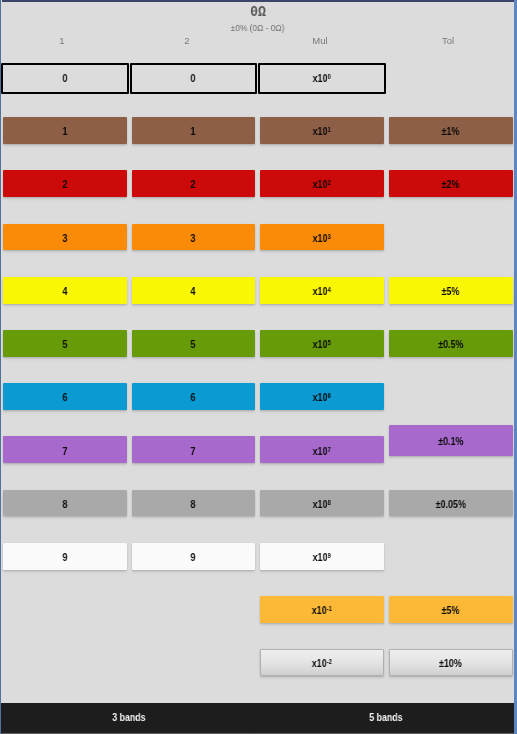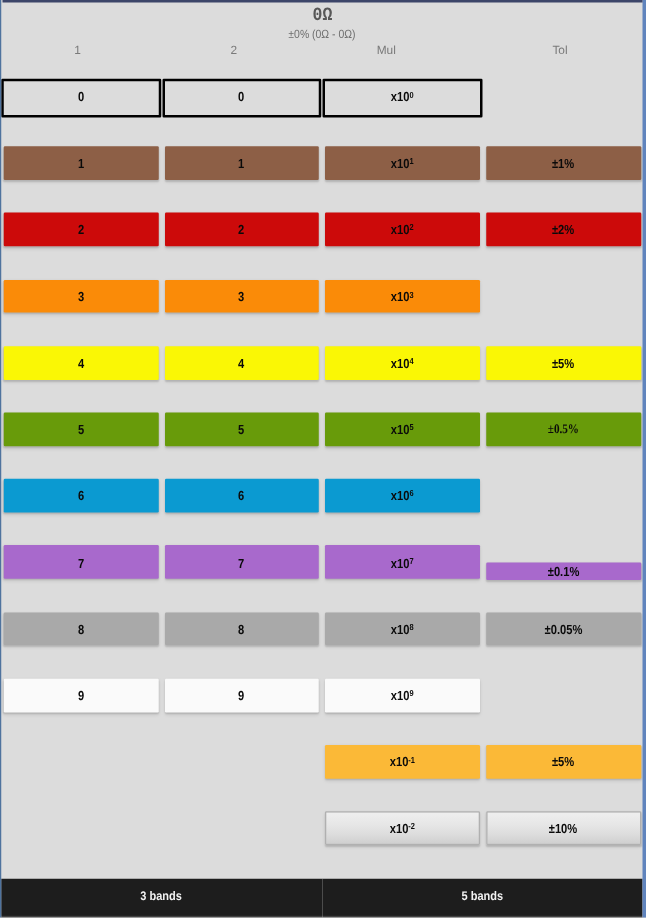--- a/index.html
+++ b/index.html
@@ -105,21 +105,21 @@
   <div class="edge-bottom"></div>
 
   <div class="content">
     <div class="hdr">
       <div class="hdr-title"><span>0Ω</span></div>
       <div class="hdr-sub"><span>±0% (0Ω - 0Ω)</span></div>
     </div>
     <div class="colhdrs" id="colhdrs">
         <div class="colhdr" style="left: 21.8px; width: 80px;">1</div>
         <div class="colhdr" style="left: 146.8px; width: 80px;">2</div>
-        <div class="colhdr" style="left: 269px; width: 80px;">Mul</div>
+        <div class="colhdr" style="left: 280px; width: 80px;">Mul</div>
         <div class="colhdr" style="left: 408.4px; width: 80px; text-align: center;">Tol</div>
       </div>
     <div class="grid" id="grid">
         <div class="cell sel" style="left: 1px; top: 62.8px; width: 127.6px; height: 30.8px;">
           <span class="lbl">0</span>
         </div>
         <div class="cell sel" style="left: 129.5px; top: 62.8px; width: 127px; height: 30.8px;">
           <span class="lbl">0</span>
         </div>
         <div class="cell sel" style="left: 258.1px; top: 62.8px; width: 127.6px; height: 30.8px;">
@@ -172,42 +172,42 @@
         </div>
         <div class="cell" style="left: 3px; top: 329.93px; width: 123.6px; height: 26.8px; background: rgb(104, 155, 10);">
           <span class="lbl">5</span>
         </div>
         <div class="cell" style="left: 131.5px; top: 329.93px; width: 123px; height: 26.8px; background: rgb(104, 155, 10);">
           <span class="lbl">5</span>
         </div>
         <div class="cell" style="left: 260.1px; top: 329.93px; width: 123.6px; height: 26.8px; background: rgb(104, 155, 10);">
           <span class="lbl">x10<sup>5</sup></span>
         </div>
-        <div class="cell" style="left: 388.5px; top: 329.93px; width: 124px; height: 26.8px; background: rgb(104, 155, 10); font-family: Liberation Serif, serif;">
+        <div class="cell" style="left: 388.5px; top: 329.93px; width: 124px; height: 26.8px; background: rgb(104, 155, 10);">
           <span class="lbl">±0.5%</span>
         </div>
         <div class="cell" style="left: 3px; top: 383.15px; width: 123.6px; height: 26.8px; background: rgb(11, 154, 209);">
           <span class="lbl">6</span>
         </div>
         <div class="cell" style="left: 131.5px; top: 383.15px; width: 123px; height: 26.8px; background: rgb(11, 154, 209);">
           <span class="lbl">6</span>
         </div>
         <div class="cell" style="left: 260.1px; top: 383.15px; width: 123.6px; height: 26.8px; background: rgb(11, 154, 209);">
           <span class="lbl">x10<sup>6</sup></span>
         </div>
         <div class="cell" style="left: 3px; top: 436.36px; width: 123.6px; height: 26.8px; background: rgb(168, 105, 204);">
           <span class="lbl">7</span>
         </div>
         <div class="cell" style="left: 131.5px; top: 436.36px; width: 123px; height: 26.8px; background: rgb(168, 105, 204);">
           <span class="lbl">7</span>
         </div>
         <div class="cell" style="left: 260.1px; top: 436.36px; width: 123.6px; height: 26.8px; background: rgb(168, 105, 204);">
           <span class="lbl">x10<sup>7</sup></span>
         </div>
-        <div class="cell" style="left: 388.5px; top: 450px; width: 124px; height: 14px; background: rgb(168, 105, 204);">
+        <div class="cell" style="left: 388.5px; top: 425px; width: 124px; height: 31px; background: rgb(168, 105, 204);">
           <span class="lbl">±0.1%</span>
         </div>
         <div class="cell" style="left: 3px; top: 489.58px; width: 123.6px; height: 26.8px; background: rgb(169, 169, 169);">
           <span class="lbl">8</span>
         </div>
         <div class="cell" style="left: 131.5px; top: 489.58px; width: 123px; height: 26.8px; background: rgb(169, 169, 169);">
           <span class="lbl">8</span>
         </div>
         <div class="cell" style="left: 260.1px; top: 489.58px; width: 123.6px; height: 26.8px; background: rgb(169, 169, 169);">
           <span class="lbl">x10<sup>8</sup></span>

